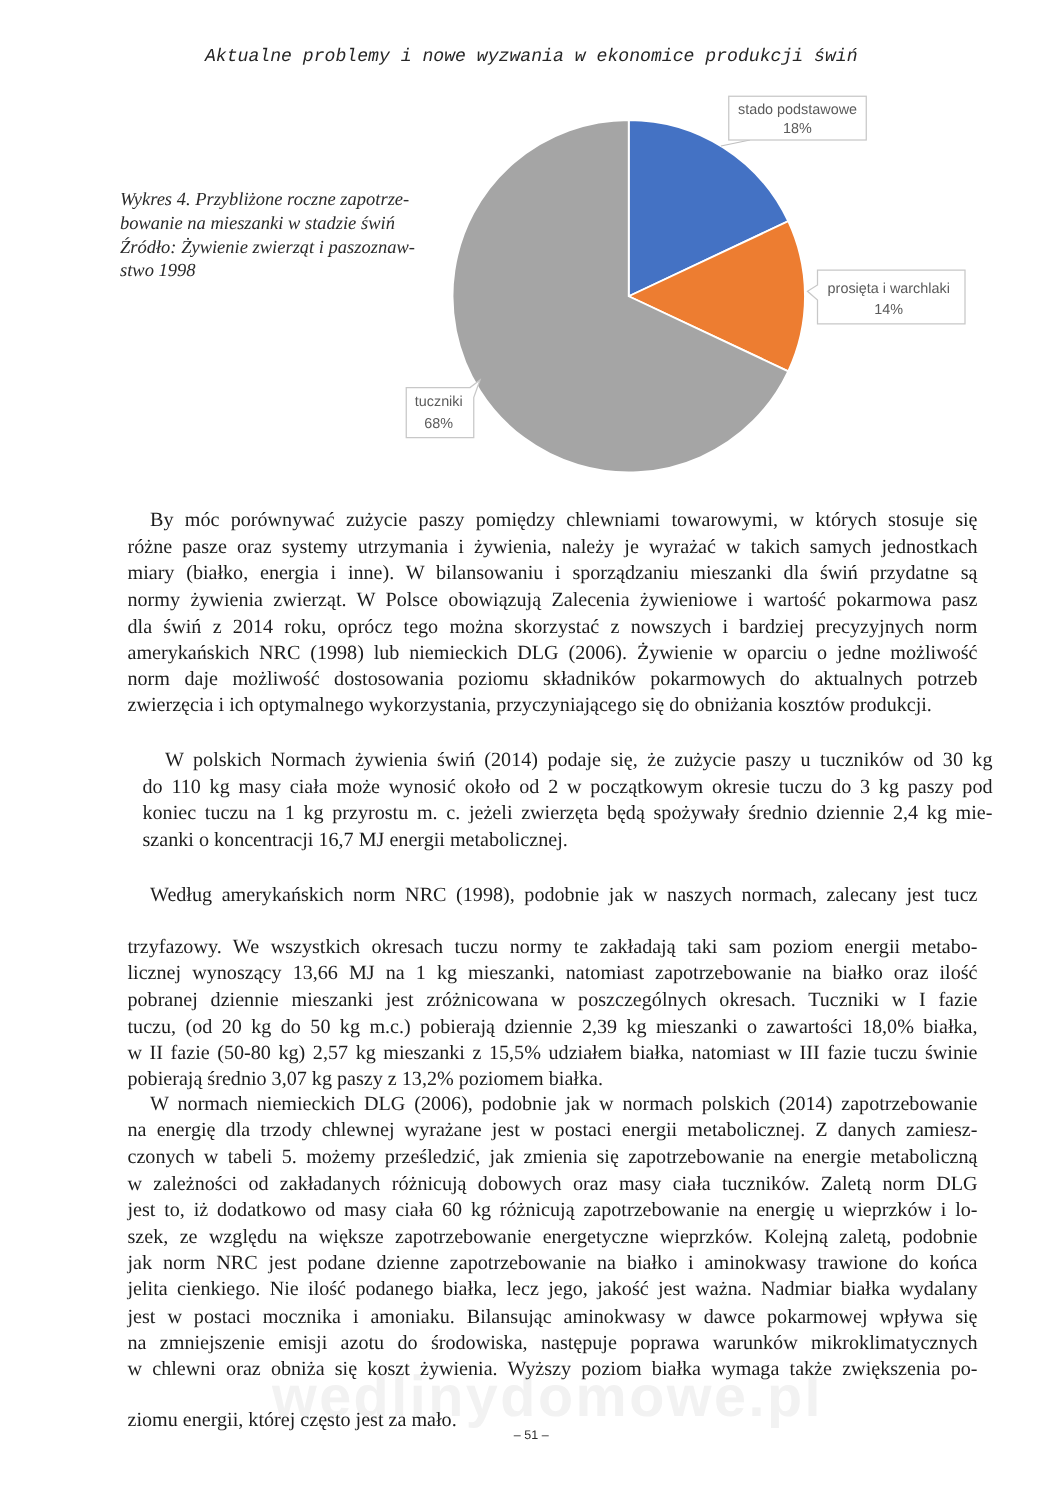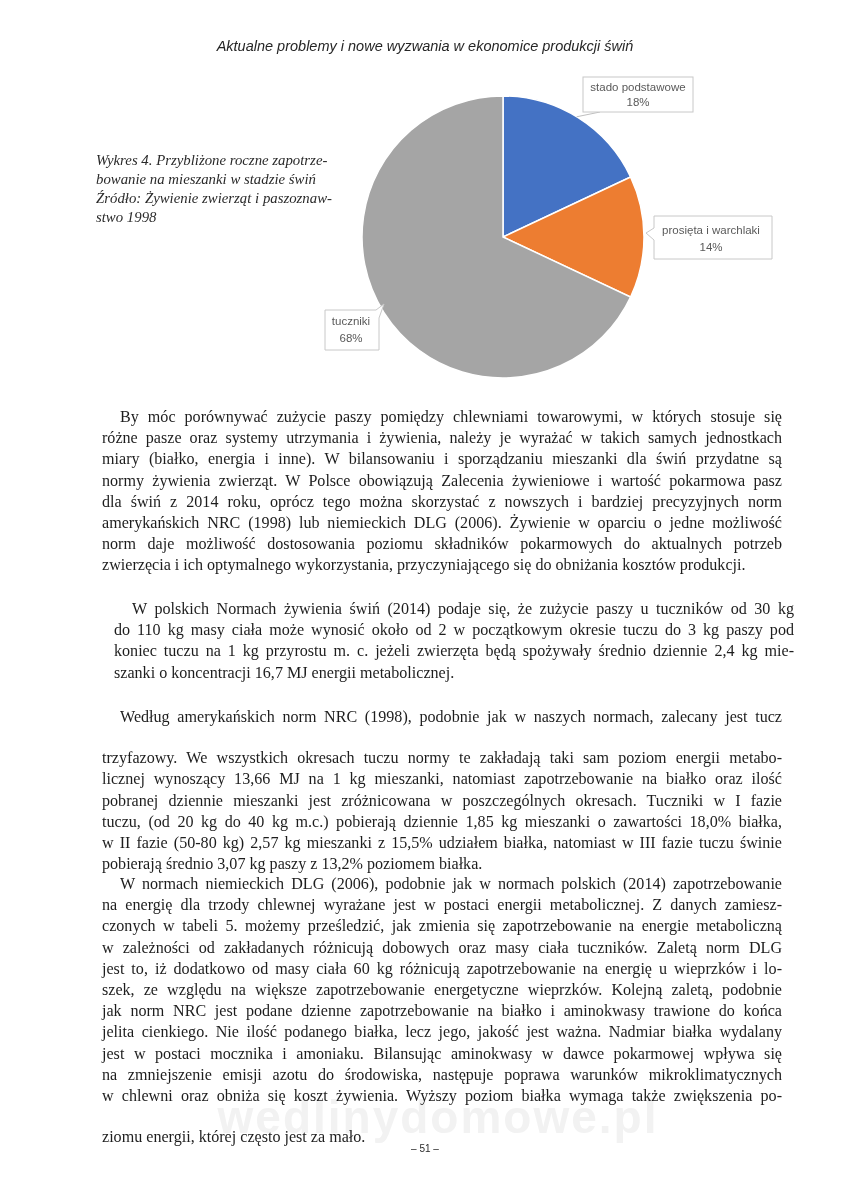--- a/index.html
+++ b/index.html
@@ -1,19 +1,19 @@
 <!DOCTYPE html>
 <html><head>
 <meta charset="utf-8">
 <style>
   html, body { margin: 0; padding: 0; background: #ffffff; }
   body { width: 850px; height: 1200px; position: relative; overflow: hidden;
          font-family: "Liberation Serif", "DejaVu Serif", serif; color: #1d1d1d; }
   .running-head { position: absolute; left: 0; width: 850px; top: 38px; text-align: center;
-         font-family: Liberation Sans, sans-serif; font-style: italic;
+         font-family: Liberation Mono, monospace; font-style: italic;
          font-size: 14.5px; color: #262626; }
   .caption { position: absolute; left: 96px; top: 151px; width: 240px;
          font-style: italic; font-size: 14.8px; line-height: 19px; color: #2a2a2a;
          text-align: justify; }
   .caption div { display: block; }
   .chart { position: absolute; left: 0; top: 0; width: 850px; height: 400px; }
   .label-text { font-family: "Liberation Sans", "DejaVu Sans", sans-serif; font-size: 11.5px; fill: #5a5a5a; }
   .body-text { position: absolute; left: 102px; width: 680px; font-size: 16.1px; line-height: 21.2px;
          text-align: justify; color: #1d1d1d; }
   .para { margin: 0; text-indent: 0; }
@@ -82,21 +82,21 @@
       <span class="ln" style="text-indent: 0px; padding-left: 18px; margin-left: 0px; width: 680px; box-sizing: border-box;">W polskich Normach żywienia świń (2014) podaje się, że zużycie paszy u tuczników od 30 kg</span>
       <span class="ln" style="width: 680px;">do 110 kg masy ciała może wynosić około od 2 w początkowym okresie tuczu do 3 kg paszy pod</span>
       <span class="ln" style="width: 680px;">koniec tuczu na 1 kg przyrostu m. c. jeżeli zwierzęta będą spożywały średnio dziennie 2,4 kg mie-</span>
       <span class="ln last" style="width: 680px;">szanki o koncentracji 16,7 MJ energii metabolicznej.</span>
     </div>
     <div class="para" style="position: absolute; left: 0px; width: 680px; top: 300px;">
       <span class="ln" style="text-indent: 0px; padding-left: 18px; margin-left: 0px; width: 680px; box-sizing: border-box;">Według amerykańskich norm NRC (1998), podobnie jak w naszych normach, zalecany jest tucz</span>
       <span class="ln" style="width: 680px; margin-top: 20px;">trzyfazowy. We wszystkich okresach tuczu normy te zakładają taki sam poziom energii metabo-</span>
       <span class="ln" style="width: 680px;">licznej wynoszący 13,66 MJ na 1 kg mieszanki, natomiast zapotrzebowanie na białko oraz ilość</span>
       <span class="ln" style="width: 680px;">pobranej dziennie mieszanki jest zróżnicowana w poszczególnych okresach. Tuczniki w I fazie</span>
-      <span class="ln" style="width: 680px;">tuczu, (od 20 kg do 40 kg m.c.) pobierają dziennie 1,85 kg mieszanki o zawartości 18,0% białka,</span>
+      <span class="ln" style="width: 680px;">tuczu, (od 20 kg do 50 kg m.c.) pobierają dziennie 2,39 kg mieszanki o zawartości 18,0% białka,</span>
       <span class="ln" style="width: 680px;">w II fazie (50-80 kg) 2,57 kg mieszanki z 15,5% udziałem białka, natomiast w III fazie tuczu świnie</span>
       <span class="ln last" style="width: 680px;">pobierają średnio 3,07 kg paszy z 13,2% poziomem białka.</span>
     </div>
     <div class="para" style="position: absolute; left: 0px; width: 680px; top: 467px;">
       <span class="ln" style="text-indent: 0px; padding-left: 18px; margin-left: 0px; width: 680px; box-sizing: border-box;">W normach niemieckich DLG (2006), podobnie jak w normach polskich (2014) zapotrzebowanie</span>
       <span class="ln" style="width: 680px;">na energię dla trzody chlewnej wyrażane jest w postaci energii metabolicznej. Z danych zamiesz-</span>
       <span class="ln" style="width: 680px;">czonych w tabeli 5. możemy prześledzić, jak zmienia się zapotrzebowanie na energie metaboliczną</span>
       <span class="ln" style="width: 680px;">w zależności od zakładanych różnicują dobowych oraz masy ciała tuczników. Zaletą norm DLG</span>
       <span class="ln" style="width: 680px;">jest to, iż dodatkowo od masy ciała 60 kg różnicują zapotrzebowanie na energię u wieprzków i lo-</span>
       <span class="ln" style="width: 680px;">szek, ze względu na większe zapotrzebowanie energetyczne wieprzków. Kolejną zaletą, podobnie</span>

